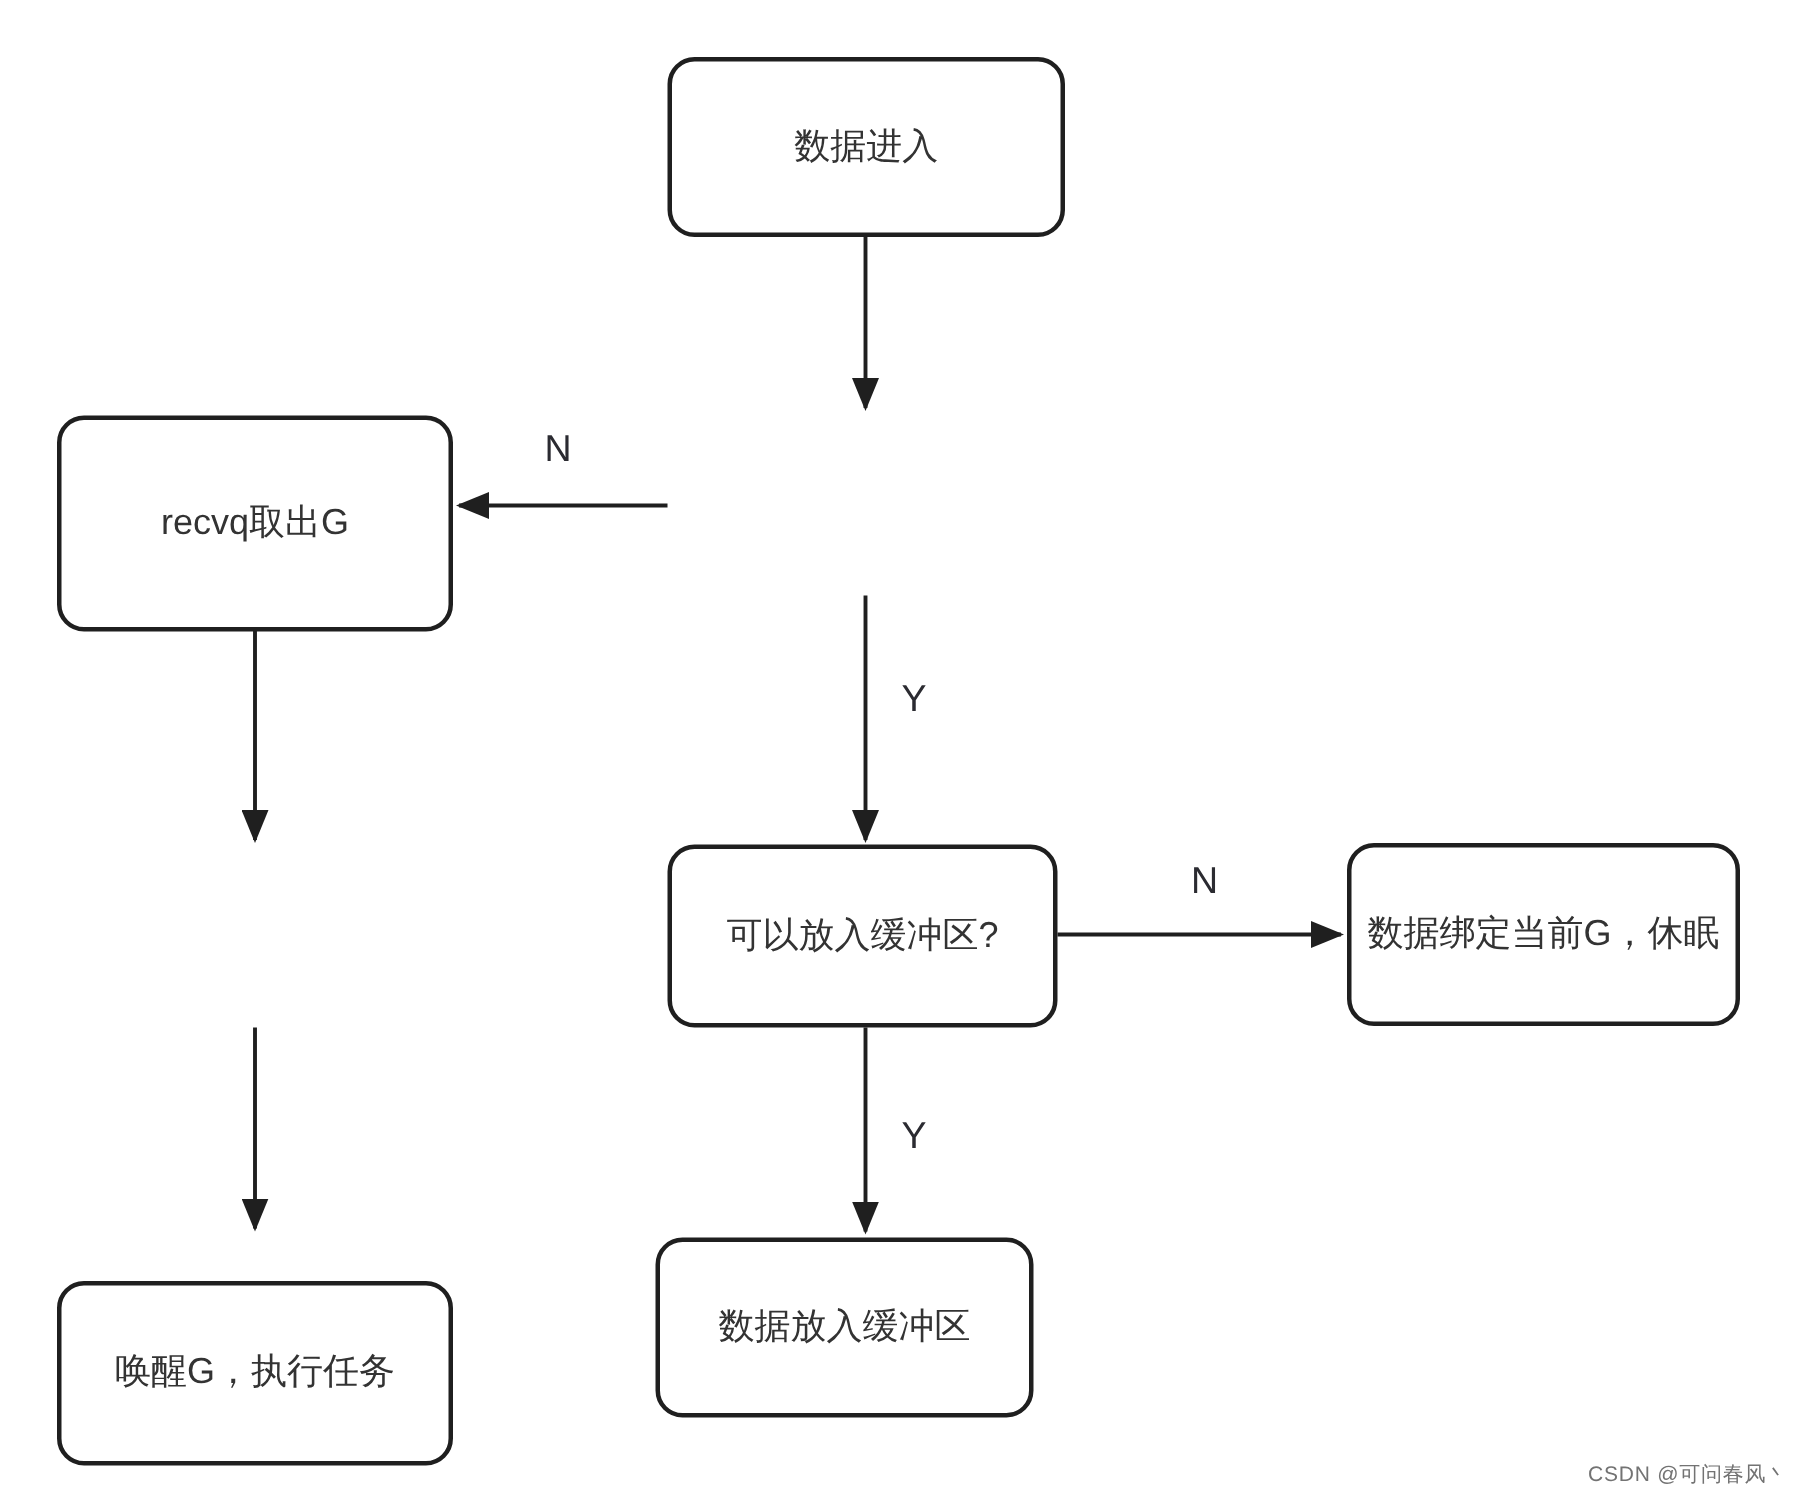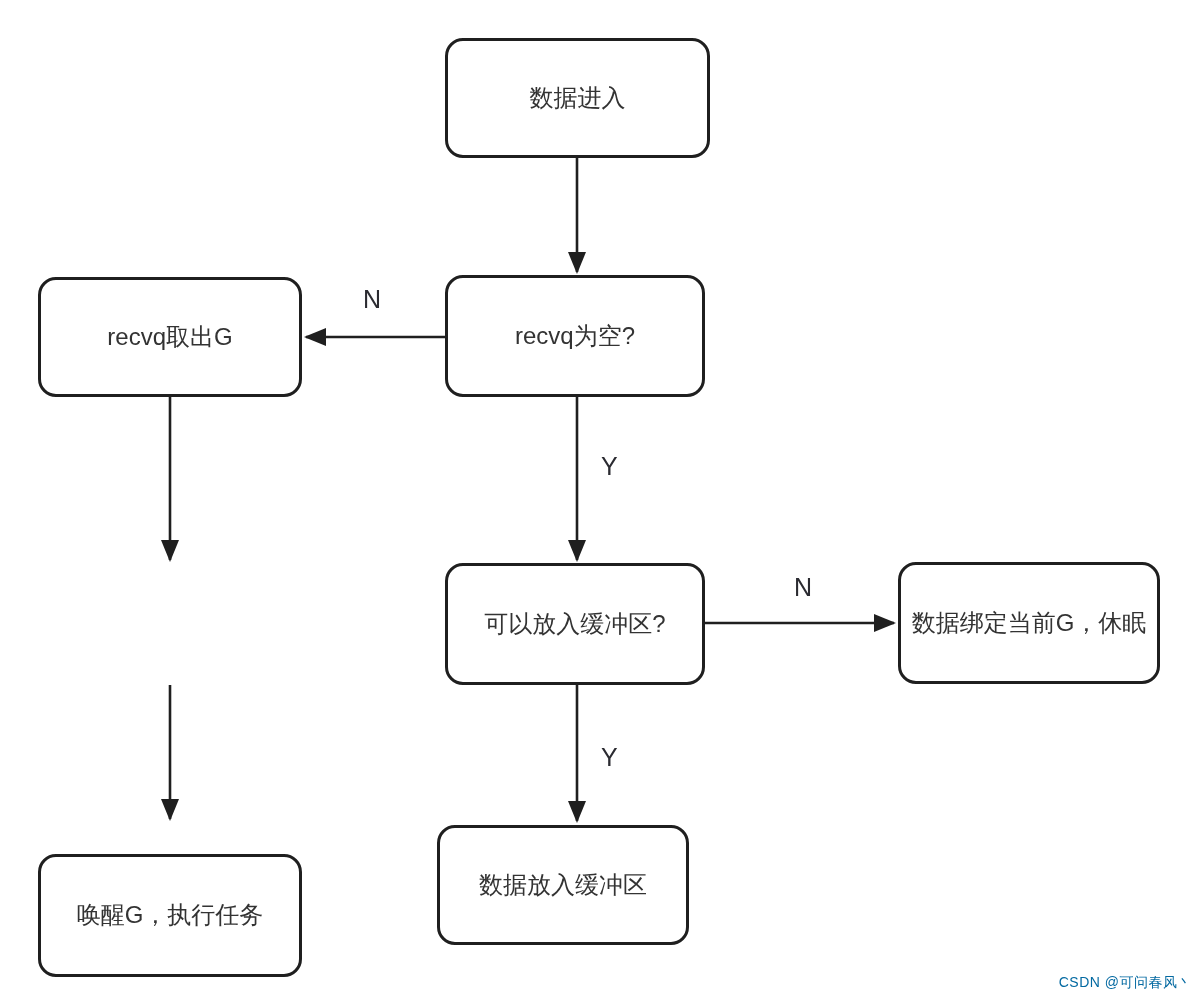--- a/index.html
+++ b/index.html
@@ -41,21 +41,21 @@
     position: absolute;
     font-size: 25px;
     color: #2b2b31;
     font-weight: 400;
   }
   .watermark {
     position: absolute;
     right: 8px;
     bottom: 5px;
     font-size: 14px;
-    color: #0369a1;
+    color: #737373;
     letter-spacing: 0.5px;
   }
 </style>
 </head>
 <body>
 
 <div class="canvas">
 
   <svg class="edges-layer" width="1200" height="997" viewBox="0 0 1200 997">
     <defs>
@@ -76,25 +76,22 @@
 
     <line x1="705" y1="623" x2="894" y2="623" stroke="#1f1f1f" stroke-width="2.6" marker-end="url(#arrowhead)"></line>
 
     <line x1="577" y1="685" x2="577" y2="821" stroke="#1f1f1f" stroke-width="2.6" marker-end="url(#arrowhead)"></line>
   </svg>
 
   <div class="node" style="left:445px; top:38px; width:265px; height:120px;">
     <span>数据进入</span>
   </div>
 
-  <div class="node" style="left:445px; top:275px; width:260px; height:122px;">
-    <span>recvq为空?</span>
-  </div>
 
-  <div class="node" style="left:38px; top:277px; width:264px; height:120px;">
+  <div class="node" style="left:38px; top:277px; width:264px; height:144px;">
     <span>recvq取出G</span>
   </div>
 
 
   <div class="node" style="left:38px; top:854px; width:264px; height:123px;">
     <span>唤醒G，执行任务</span>
   </div>
 
   <div class="node" style="left:445px; top:563px; width:260px; height:122px;">
     <span>可以放入缓冲区?</span>

